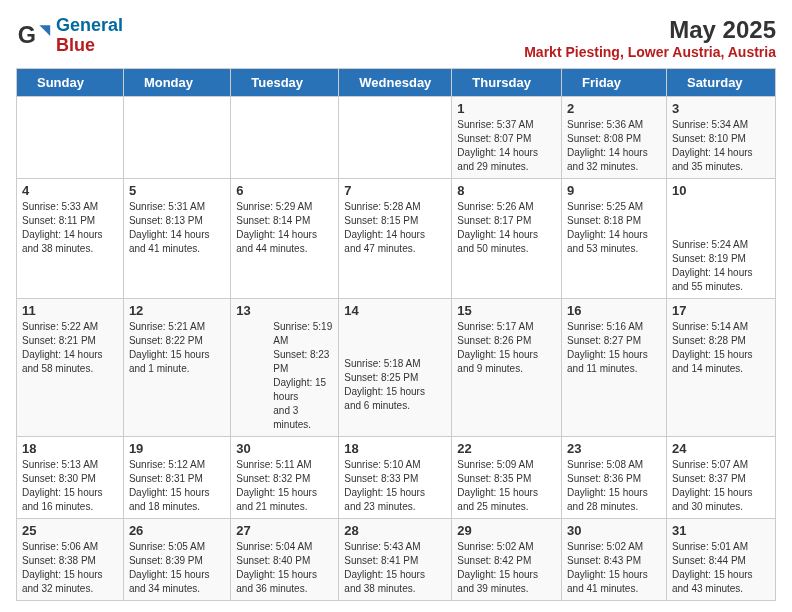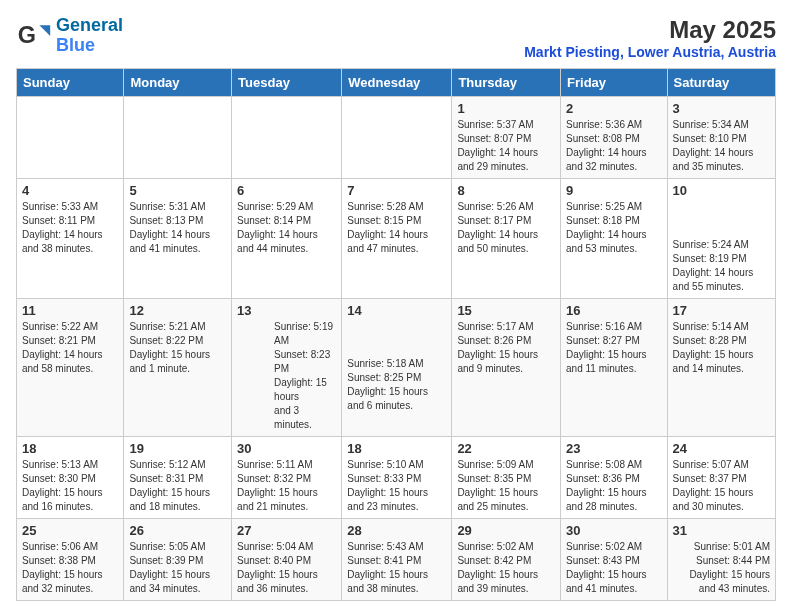--- a/index.html
+++ b/index.html
@@ -21,49 +21,49 @@
       align-items: center;
     }
     .logo-text {
       display: flex;
       flex-direction: column;
       font-size: 18px;
       font-weight: bold;
       line-height: 1.1;
     }
     .logo-general { color: #0369a1; }
-    .logo-blue { color: #3b82f6; }
+    .logo-blue { color: #b91c1c; }
     .logo-icon {
       width: 36px;
       height: 36px;
       margin-right: 4px;
     }
     .title-block {
       text-align: right;
     }
     .month-year {
       font-size: 24px;
       font-weight: bold;
       color: #333;
     }
     .location {
       font-size: 14px;
-      color: #1d4ed8;
+      color: #b91c1c;
       font-weight: bold;
     }
     table {
       width: 100%;
       border-collapse: collapse;
       font-size: 11px;
     }
     thead tr th {
       background-color: #2a72b8;
       color: #fff;
       text-align: left;
-      padding: 6px 6px;
+      padding: 6px 20px;
       font-size: 13px;
       font-weight: bold;
       border: 1px solid #ccc;
     }
     tbody tr td {
       border: 1px solid #ccc;
       vertical-align: top;
       padding: 4px 5px;
       width: 113px;
       height: 80px;
@@ -339,20 +339,20 @@
         </td>
         <td>
           <span class="day-num">30</span>
           <div class="day-info" style="white-space: pre-line;">Sunrise: 5:02 AM
 Sunset: 8:43 PM
 Daylight: 15 hours
 and 41 minutes.</div>
         </td>
         <td>
           <span class="day-num">31</span>
-          <div class="day-info" style="white-space: pre-line; text-align: right;">Sunrise: 5:01 AM
+          <div class="day-info" style="white-space: pre-line;">Sunrise: 5:01 AM
 Sunset: 8:44 PM
 Daylight: 15 hours
 and 43 minutes.</div>
         </td>
       </tr>
     </tbody>
 </table>
 
 </body></html>

